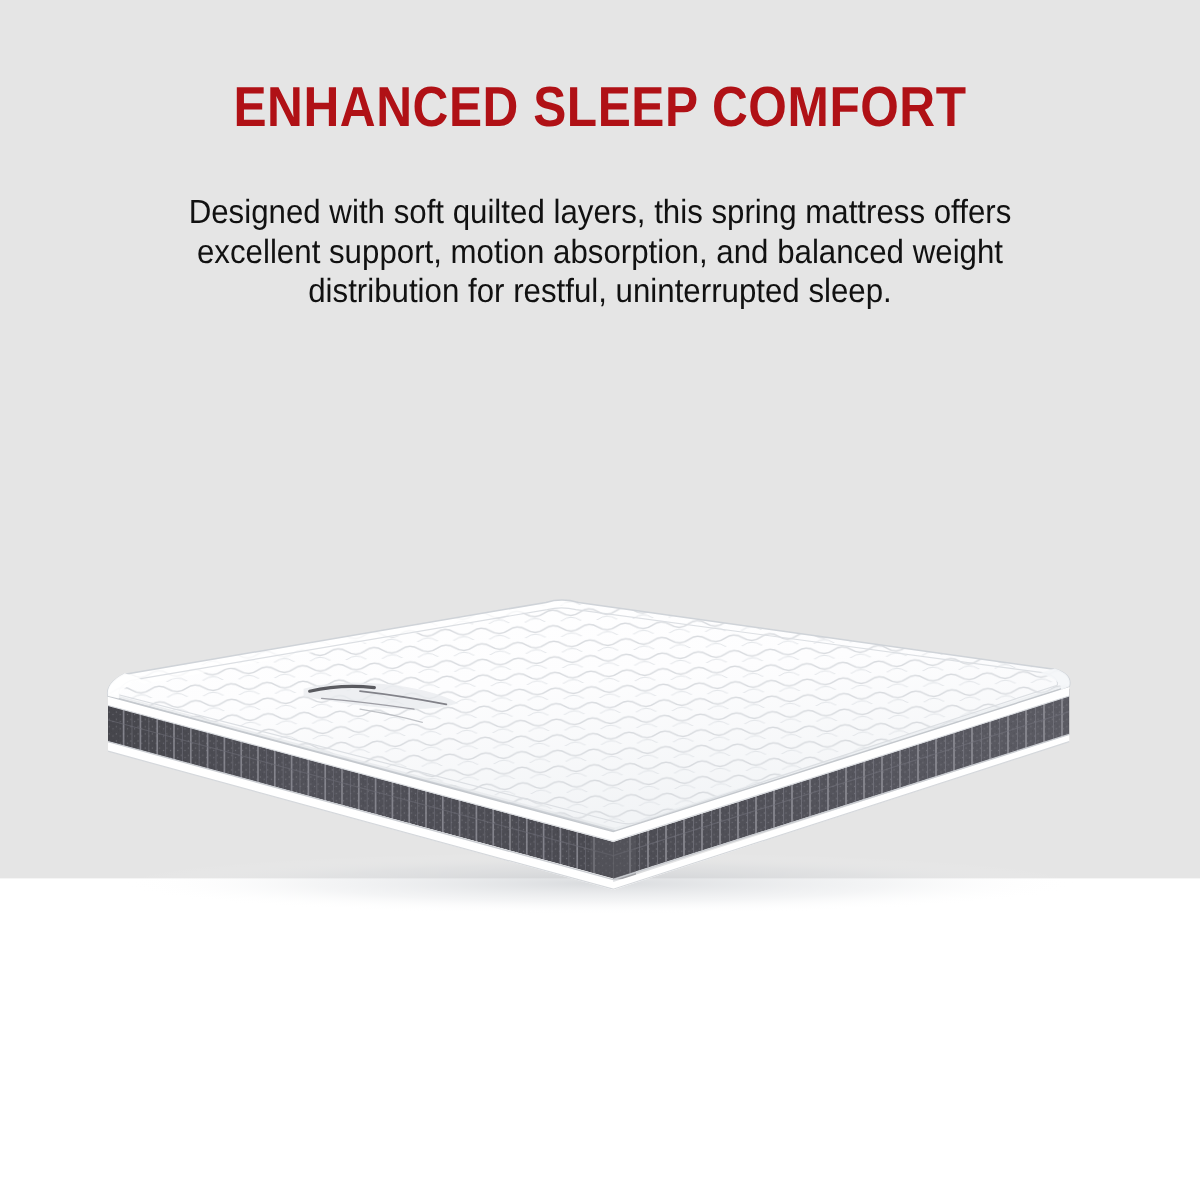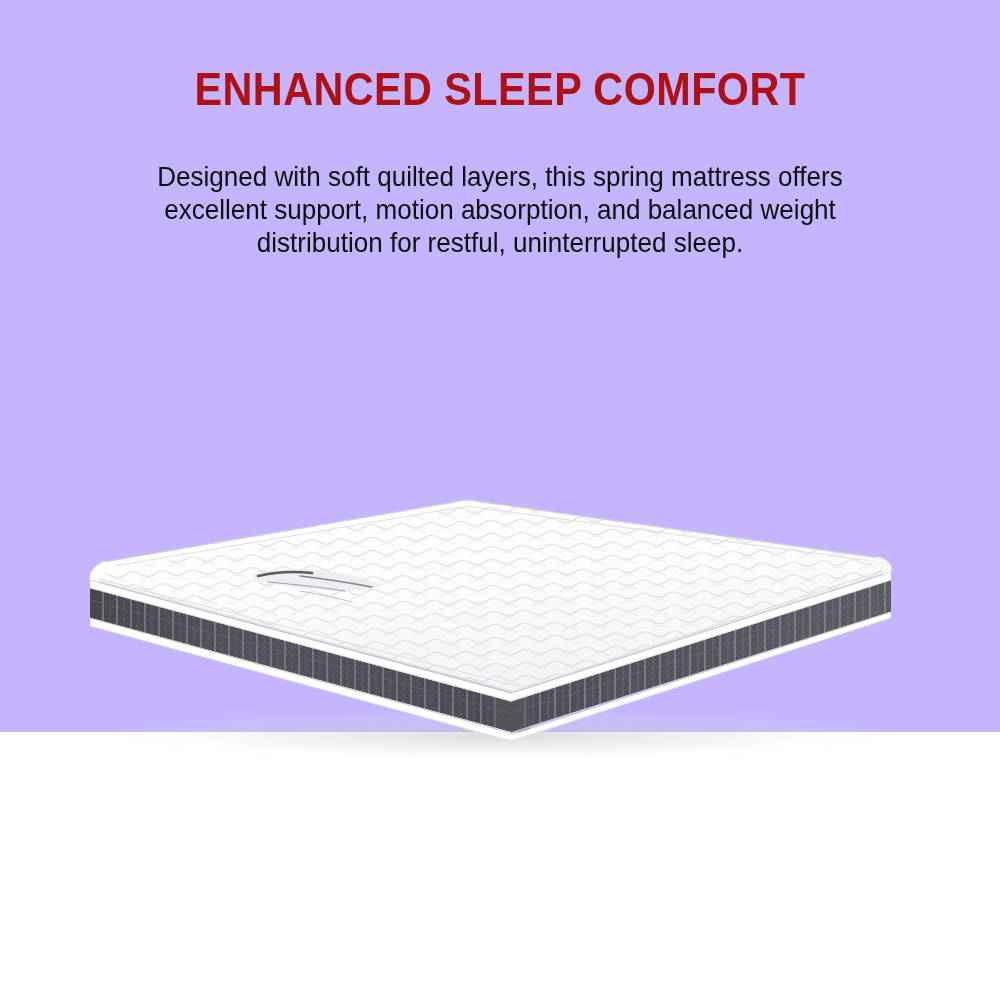--- a/index.html
+++ b/index.html
@@ -12,21 +12,21 @@
     height: 1000px;
     overflow: hidden;
     font-family: "Liberation Sans", sans-serif;
     -webkit-font-smoothing: antialiased;
   }
 
   #banner {
     position: relative;
     width: 1000px;
     height: 732px;
-    background: #c4b5fd;
+    background: #e5e5e5;
     text-decoration: underline;
   }
 
   
   .headline {
     position: absolute;
     top: 62px;
     left: 0;
     width: 1000px;
     text-align: center;

